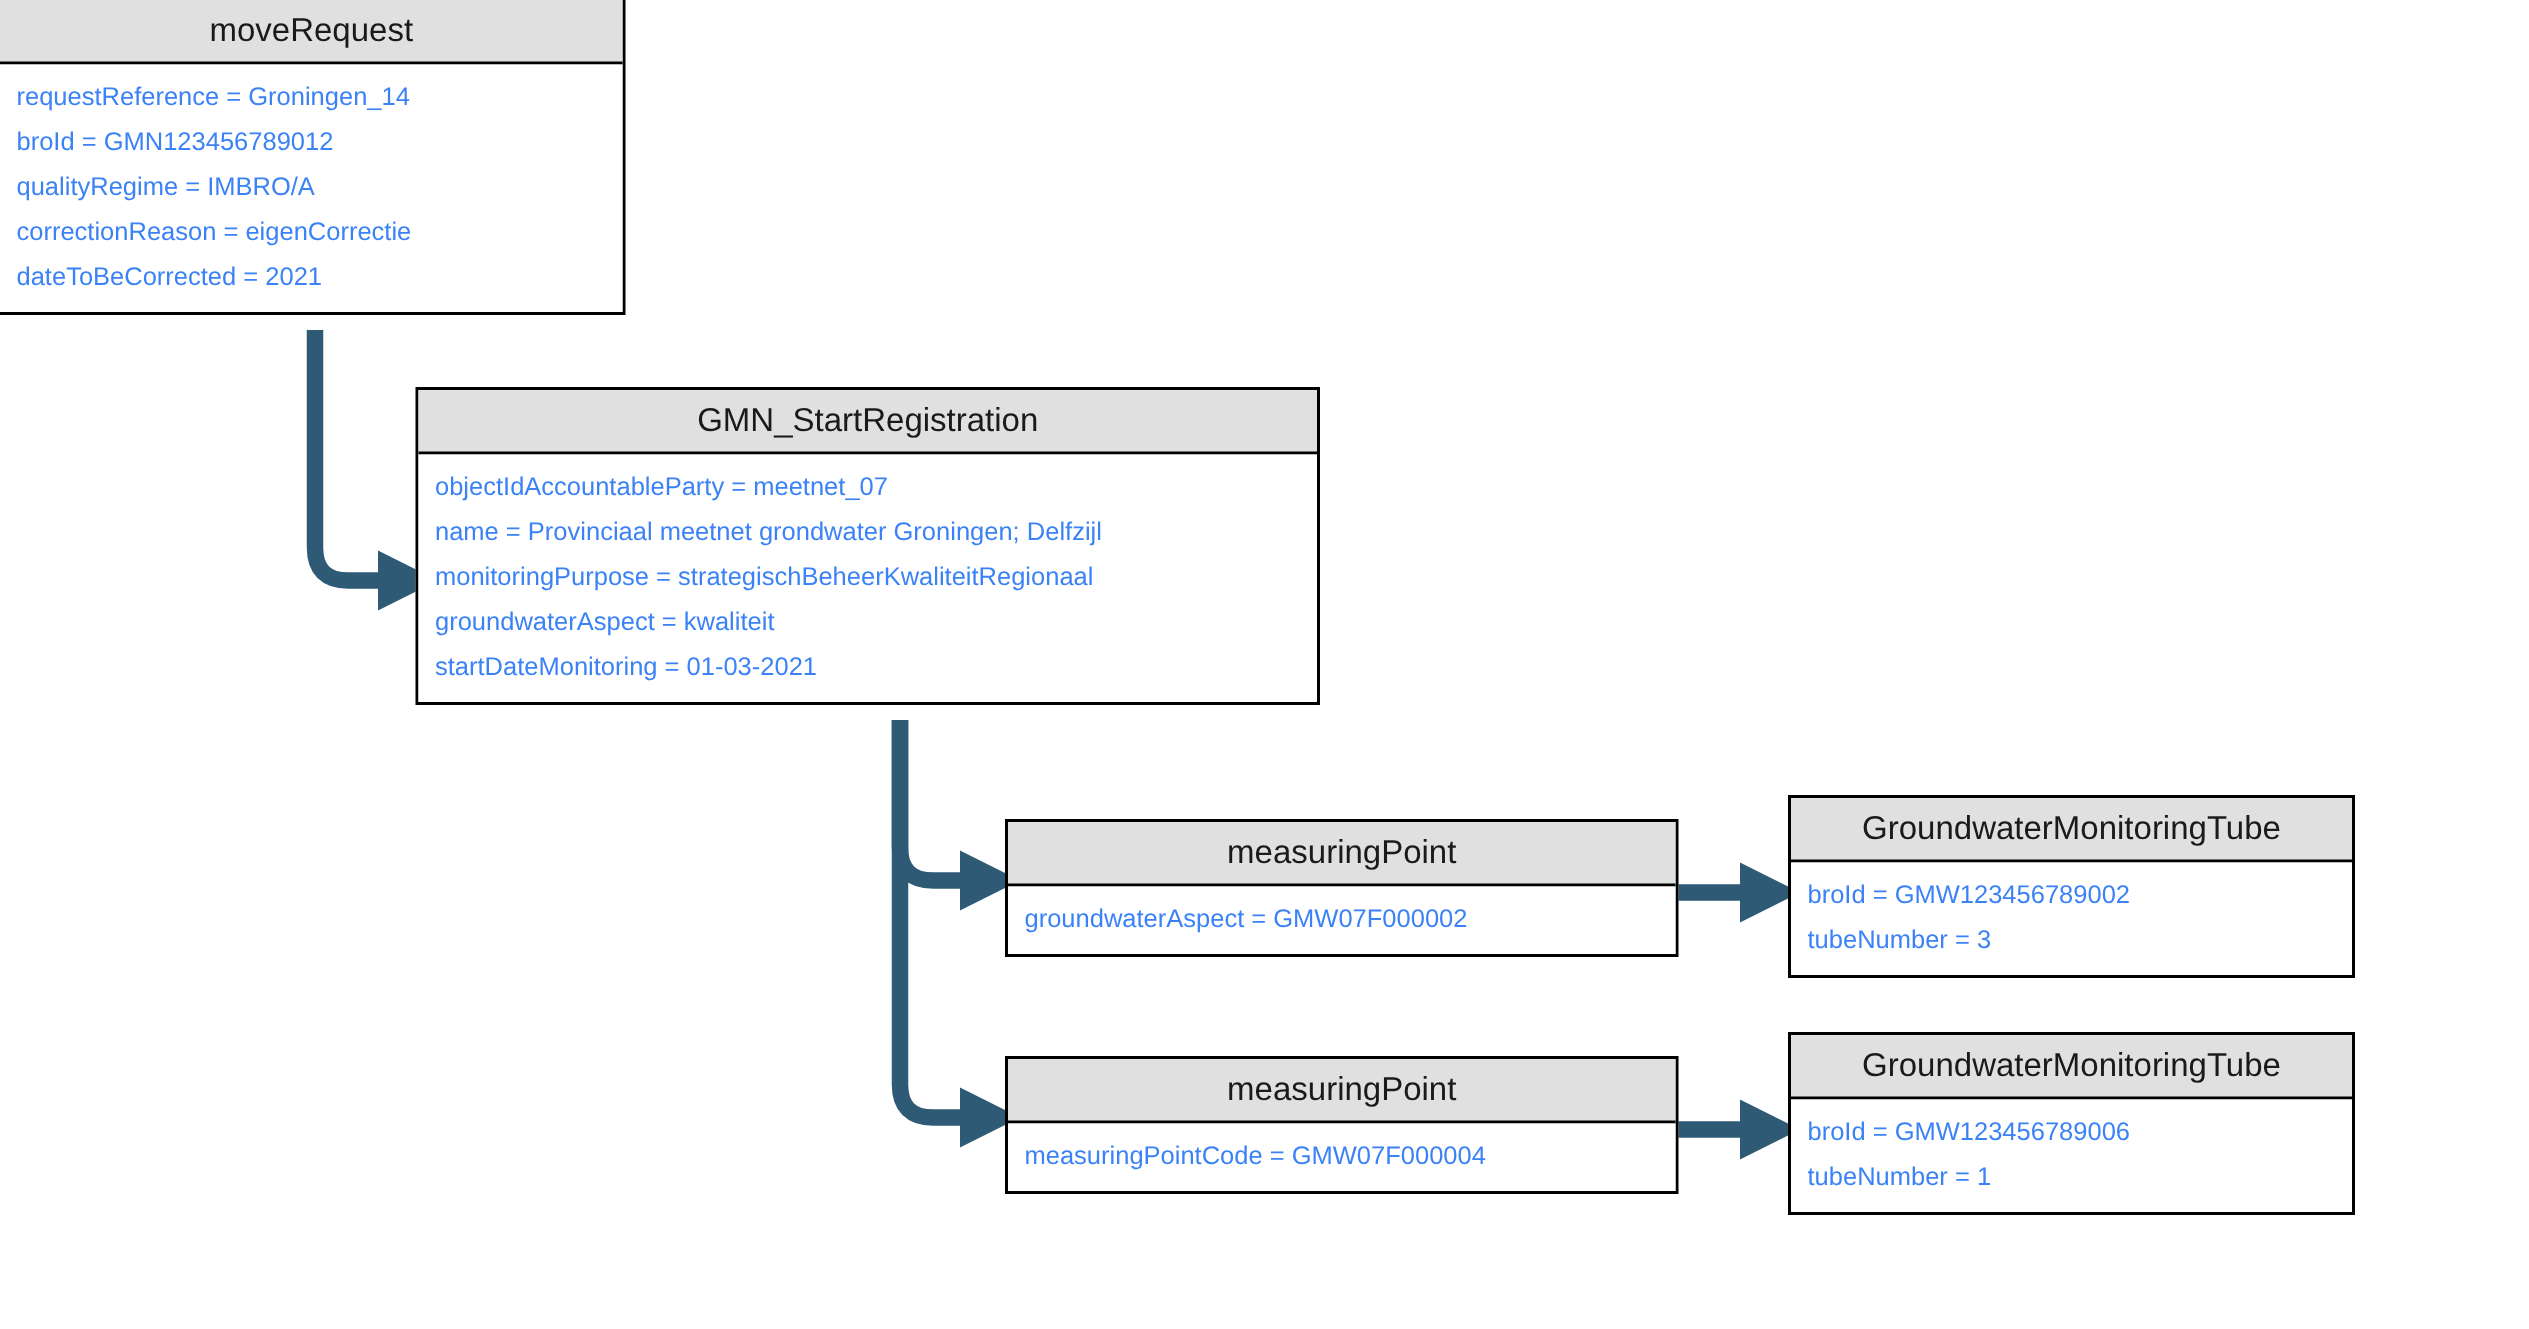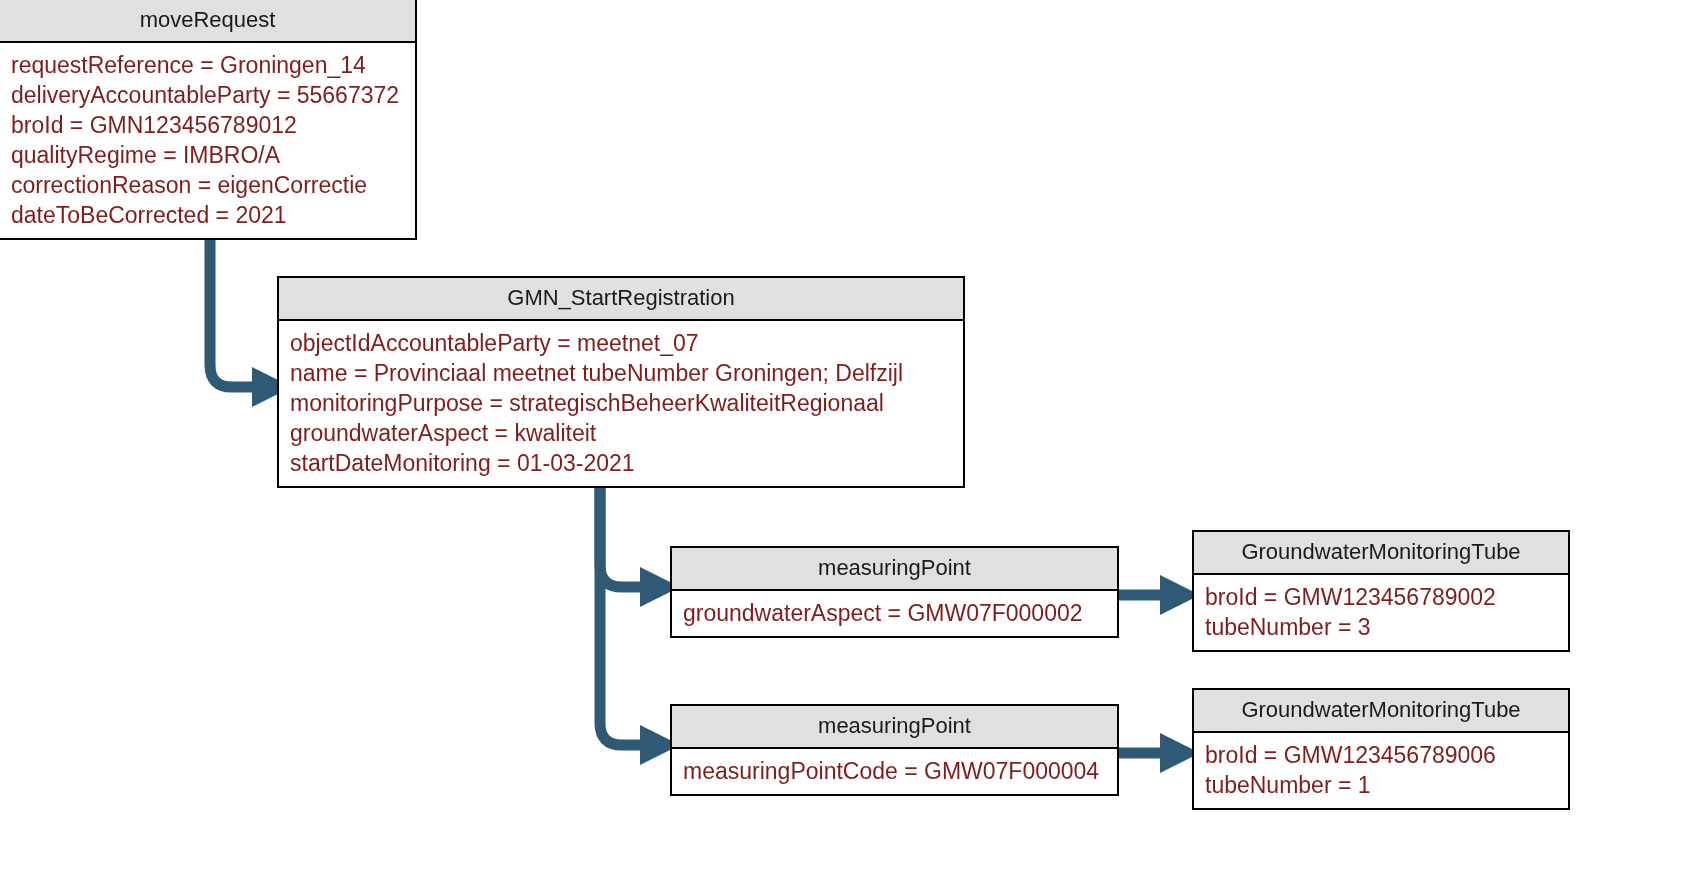--- a/index.html
+++ b/index.html
@@ -38,23 +38,23 @@
     padding: 9px 6px 10px 6px;
     white-space: nowrap;
     overflow: hidden;
   }
   .uml-body {
     box-sizing: border-box;
     padding: 7px 10px 8px 11px;
     background: #ffffff;
   }
   .uml-attr {
-    font-size: 23px;
+    font-size: 17px;
     line-height: 30px;
-    color: #7f1d1d;
+    color: #3b82f6;
     white-space: nowrap;
     overflow: hidden;
   }
   
   .conn {
     position: absolute;
     z-index: 1;
   }
   .conn svg {
     display: block;
@@ -98,33 +98,32 @@
     <svg width="90" height="50" viewBox="0 0 90 50">
       <path d="M 0 25 L 50 25" fill="none" stroke="#2e5a75" stroke-width="11"></path>
       <polygon points="44,5 84,25 44,45" fill="#2e5a75"></polygon>
     </svg>
   </div>
 
   <div class="uml-box" style="left:-2px; top:-2px; width:419px;">
     <div class="uml-title">moveRequest</div>
     <div class="uml-body">
       <div class="uml-attr">requestReference = Groningen_14</div>
-      <div class="uml-attr">deliveryAccountableParty = 55667372</div>
       <div class="uml-attr">broId = GMN123456789012</div>
       <div class="uml-attr">qualityRegime = IMBRO/A</div>
       <div class="uml-attr">correctionReason = eigenCorrectie</div>
       <div class="uml-attr">dateToBeCorrected = 2021</div>
     </div>
   </div>
 
-  <div class="uml-box" style="left:277px; top:276px; width:688px;">
+  <div class="uml-box" style="left:277px; top:258px; width:603px;">
     <div class="uml-title">GMN_StartRegistration</div>
     <div class="uml-body">
       <div class="uml-attr">objectIdAccountableParty = meetnet_07</div>
-      <div class="uml-attr">name = Provinciaal meetnet tubeNumber Groningen; Delfzijl</div>
+      <div class="uml-attr">name = Provinciaal meetnet grondwater Groningen; Delfzijl</div>
       <div class="uml-attr">monitoringPurpose = strategischBeheerKwaliteitRegionaal</div>
       <div class="uml-attr">groundwaterAspect = kwaliteit</div>
       <div class="uml-attr">startDateMonitoring = 01-03-2021</div>
     </div>
   </div>
 
   <div class="uml-box" style="left:670px; top:546px; width:449px;">
     <div class="uml-title">measuringPoint</div>
     <div class="uml-body">
       <div class="uml-attr">groundwaterAspect = GMW07F000002</div>

